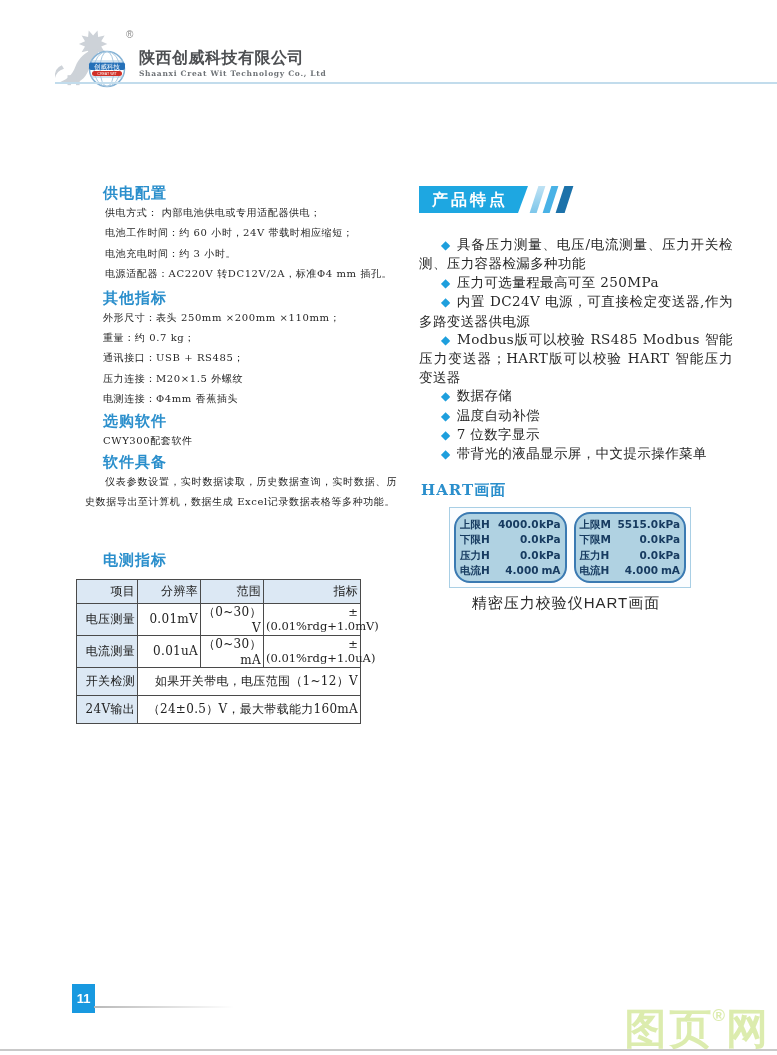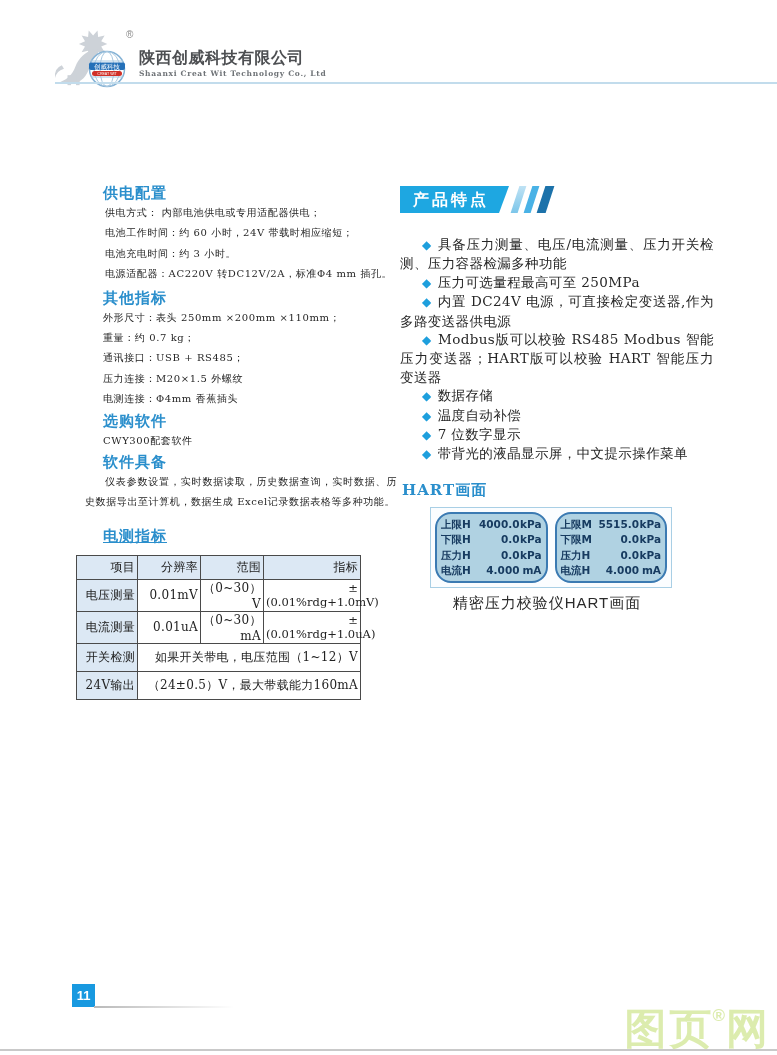--- a/index.html
+++ b/index.html
@@ -14,30 +14,30 @@
            font-family:"Liberation Sans",sans-serif;}
   .co{position:absolute;left:139px;top:48px;}
   .co-cn{font-family:"Liberation Sans",sans-serif;font-weight:700;font-size:16px;
          color:#4d4f52;letter-spacing:.5px;line-height:20px;}
   .co-en{font-family:"DejaVu Serif",serif;font-weight:700;font-size:7.5px;color:#6f7377;
          letter-spacing:.7px;margin-top:1px;}
   .hdr-rule{position:absolute;left:55px;top:82px;width:722px;height:2px;background:#c2dcec;}
 
   
   .leftcol{position:absolute;left:85px;top:182px;width:312px;}
-  .rightcol{position:absolute;left:400px;top:186px;width:314px;}
+  .rightcol{position:absolute;left:419px;top:186px;width:314px;}
 
   h3.sec{margin:0;padding-left:18px;font-family:"Liberation Sans",sans-serif;
          font-weight:700;font-size:15px;line-height:21px;color:#2b8fcc;letter-spacing:1px;}
   .leftcol p{margin:0;font-size:10px;line-height:20.4px;letter-spacing:.6px;
              text-align:justify;color:#262626;}
   .leftcol p.indent{text-indent:20px;}
   .leftcol p.plain{padding-left:18px;}
   h3.mt{margin-top:2px;}
-  h3.table-title{margin-top:12px;text-decoration:underline;}
+  h3.table-title{margin-top:36px;}
 
   
   table.spec{border-collapse:collapse;margin:9px 0 0 -9px;table-layout:fixed;width:284px;
              font-size:12px;letter-spacing:.3px;}
   table.spec td{border:1px solid #4a4a4a;text-align:right;vertical-align:middle;
                 padding:0 2px;color:#222;}
   table.spec tr{height:28px;}
   table.spec tr.head{height:24px;}
   .cell-shade{background:#dce8f4;}
   td.spec-col{font-size:11.5px;letter-spacing:0;}
@@ -68,21 +68,21 @@
            font-weight:700;font-size:10.5px;line-height:15.5px;color:#173b60;
            letter-spacing:0;}
   .lcd-label{white-space:nowrap;}
   .lcd-val{flex:1;text-align:right;}
   .lcd-unit{width:22px;text-align:right;}
   .lcd-caption{margin:6px 0 0 18px;width:258px;text-align:center;
                font-family:"Liberation Sans",sans-serif;font-weight:400;font-size:15px;
                letter-spacing:1px;color:#2a2a2a;}
 
   
-  .pagenum{position:absolute;left:72px;top:984px;width:23px;height:23px;background:#1899e0;
+  .pagenum{position:absolute;left:72px;top:984px;width:23px;height:29px;background:#1899e0;
            color:#fff;font-family:"Liberation Sans",sans-serif;font-weight:700;font-size:13px;
            display:flex;align-items:center;justify-content:center;}
   .pagenum-line{position:absolute;left:94px;top:1006px;width:140px;height:2px;
                 background:linear-gradient(to right,#b9b9b9,rgba(185,185,185,0));}
   .watermark{position:absolute;right:6px;top:994px;font-family:"Liberation Sans",sans-serif;
              font-weight:700;font-size:42px;letter-spacing:3px;color:#dcecae;line-height:44px;}
   .watermark .wm-reg{font-size:17px;vertical-align:22px;letter-spacing:0;margin:0 1px 0 -2px;}
   .bottom-rule{position:absolute;left:0;top:1049px;width:777px;height:2px;background:#c9c9c9;}
 </style>
 </head>

